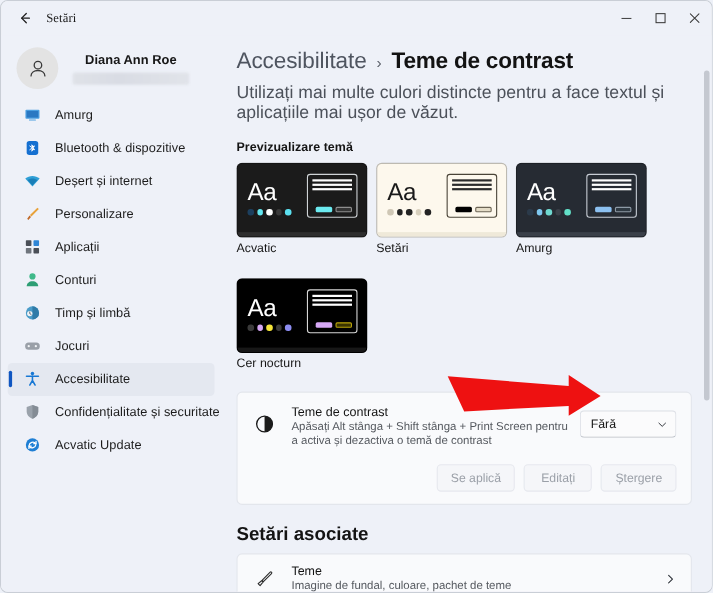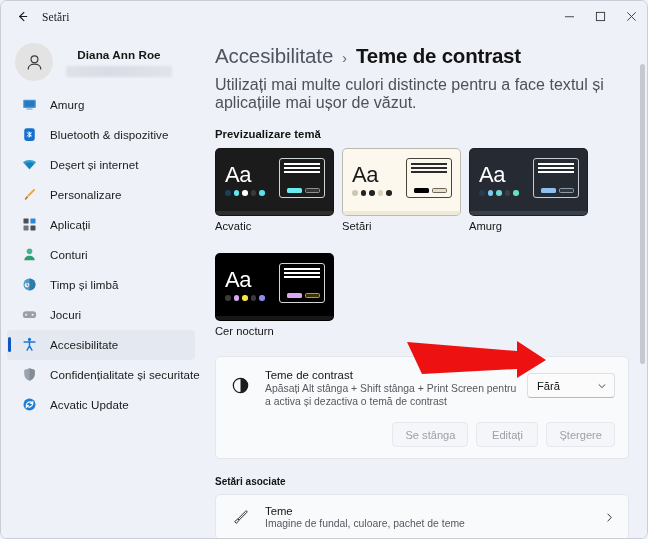--- a/index.html
+++ b/index.html
@@ -329,21 +329,21 @@
     border: 1px solid #e6e8ee;
     border-radius: 4px;
     font-size: 11.1px;
     color: #9ba0a8;
     display: flex; align-items: center; justify-content: center;
     font-family: "Liberation Sans", sans-serif;
   }
 
   
   .related-title {
-    font-size: 10px;
+    font-size: 17px;
     font-weight: 700;
     color: #141414;
     margin-top: 17px;
     margin-bottom: 7px;
   }
   .link-card {
     background: #f9fafc;
     border: 1px solid #e3e6ec;
     border-radius: 5px;
     height: 46px;
@@ -713,21 +713,21 @@
             <div class="combo-val">Fără</div>
             <div class="combo-chev">
               <svg width="10" height="10" viewBox="0 0 12 12" fill="none">
                 <path d="M2.4 4.4L6 7.9l3.6-3.5" stroke="#2c3037" stroke-width="1.05" stroke-linecap="round" stroke-linejoin="round"></path>
               </svg>
             </div>
           </div>
         </div>
 
         <div class="card-actions">
-          <div class="ghost-btn">Se stânga</div>
+          <div class="ghost-btn">Se aplică</div>
           <div class="ghost-btn">Editați</div>
           <div class="ghost-btn">Ștergere</div>
         </div>
       </div>
 
       <div class="related-title">Setări asociate</div>
 
       <div class="link-card">
         <div class="lc-ico">
           <svg width="17" height="17" viewBox="0 0 18 18" fill="none">

